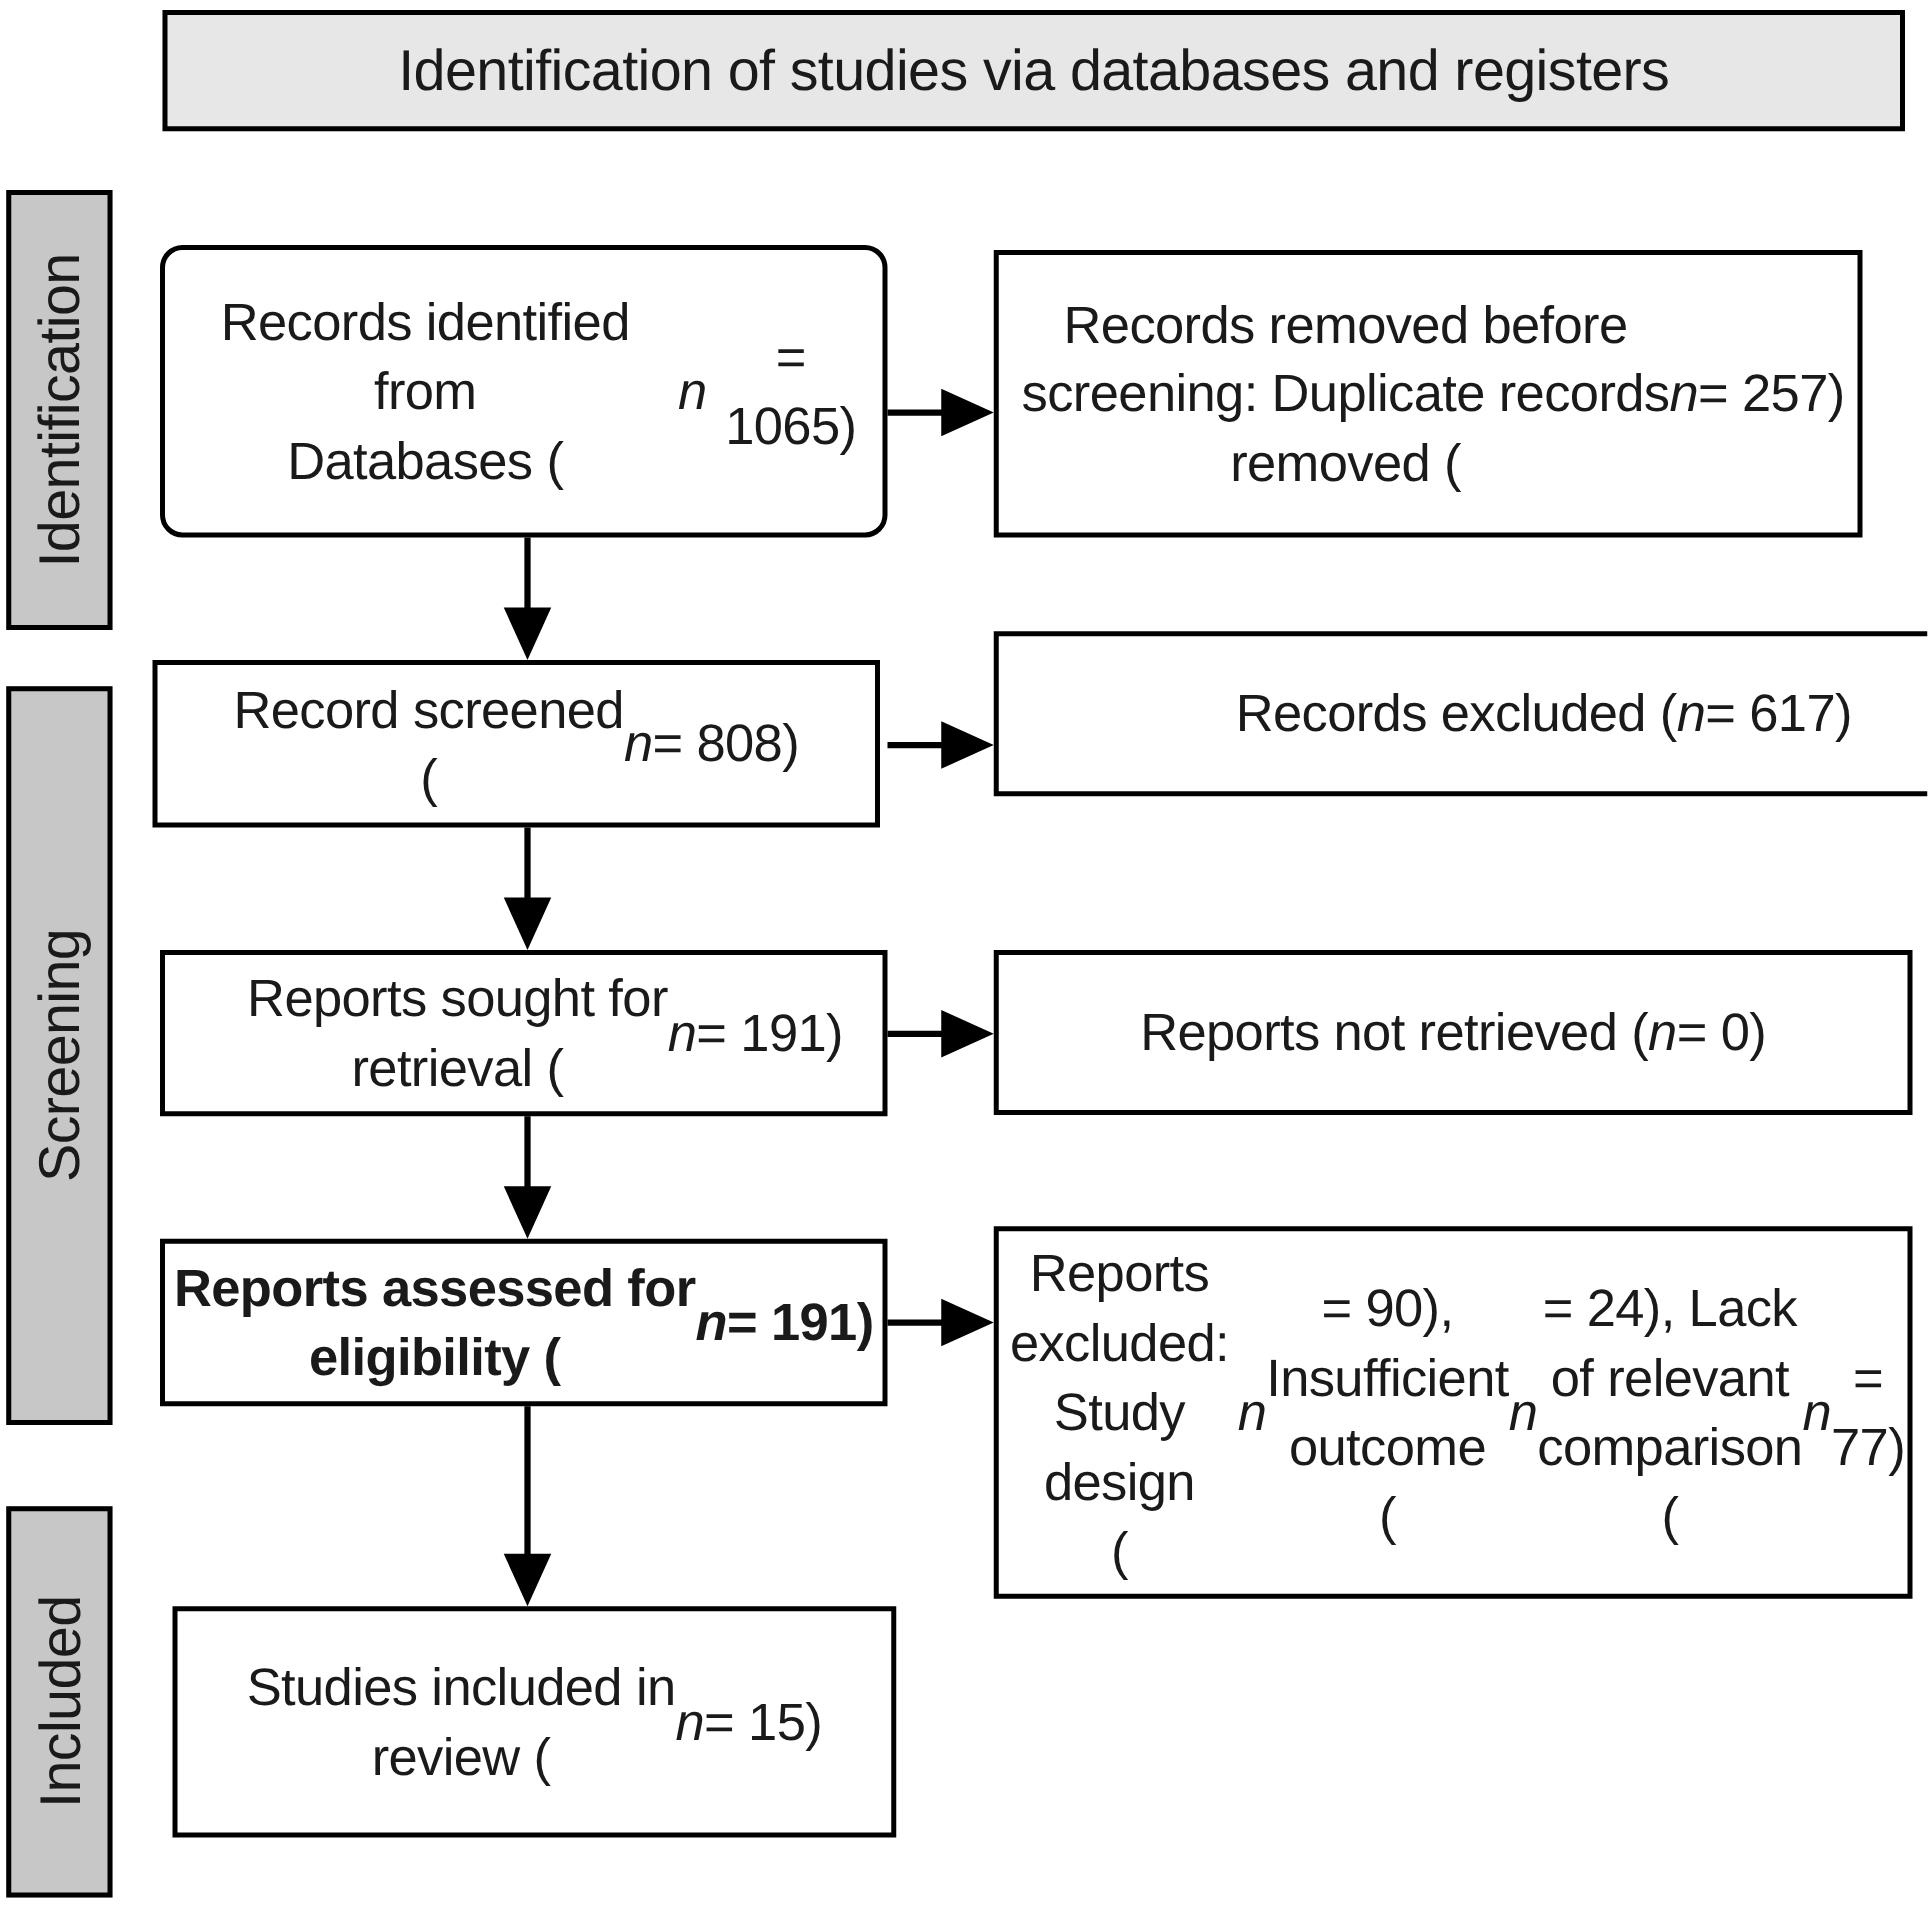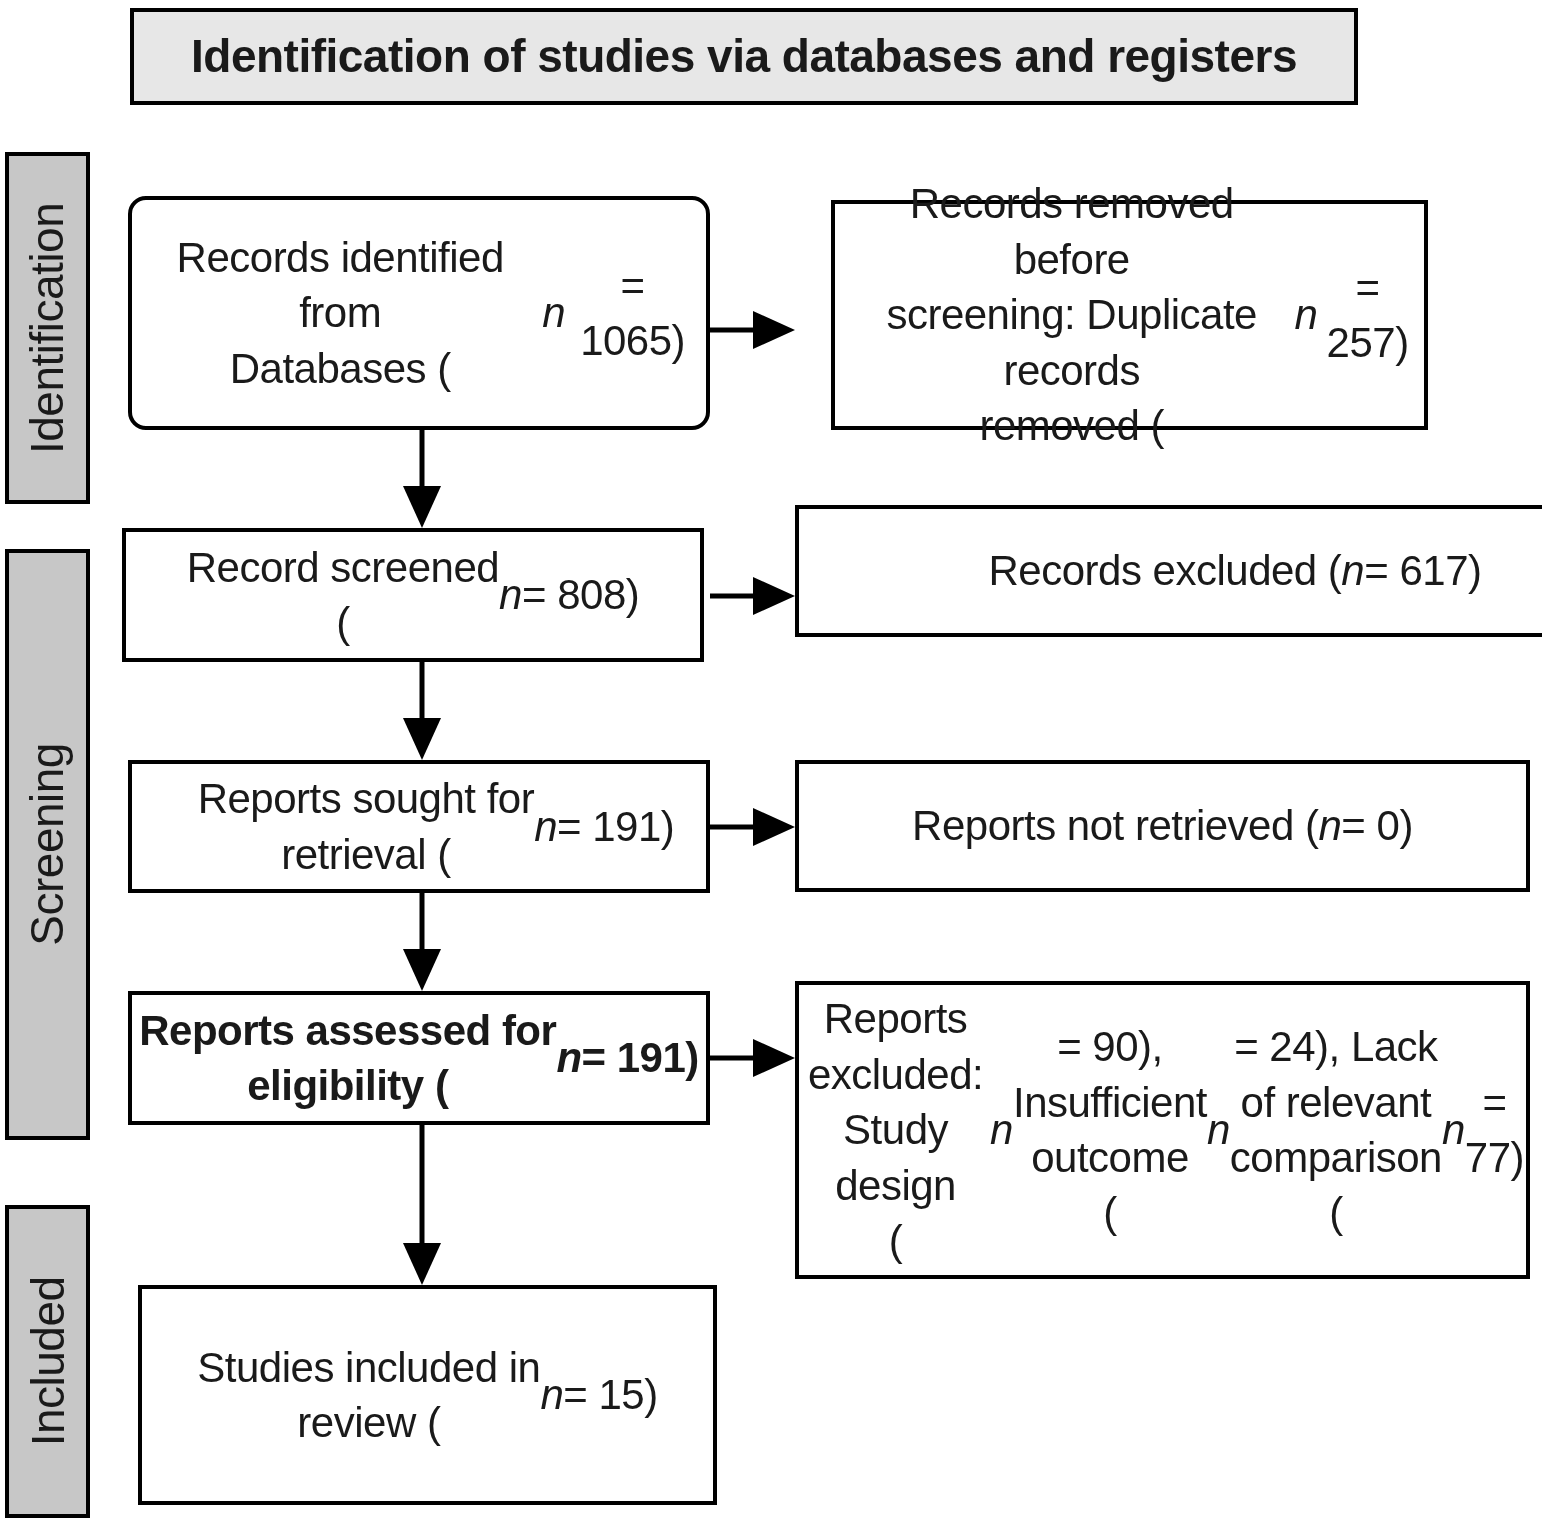--- a/index.html
+++ b/index.html
@@ -49,44 +49,44 @@
   .arrows{position:absolute;left:0;top:0;pointer-events:none;}
   .arrows line{stroke:var(--line);stroke-width:5;}
   .arrows polygon{fill:var(--line);}
   i{font-style:italic;}
 </style>
 </head>
 <body>
 
 <div class="canvas">
 
-  <div class="box title" style="left:130px;top:8px;width:1228px;height:97px;font-weight:bold;">Identification of studies via databases and registers</div>
+  <div class="box title" style="left:130px;top:8px;width:1394px;height:97px;">Identification of studies via databases and registers</div>
 
   <div class="box stage" style="left:5px;top:152px;width:85px;height:352px;">
     <span class="vtext">Identification</span>
   </div>
   <div class="box stage" style="left:5px;top:549px;width:85px;height:591px;">
     <span class="vtext">Screening</span>
   </div>
   <div class="box stage" style="left:5px;top:1205px;width:85px;height:313px;">
     <span class="vtext">Included</span>
   </div>
 
   <div class="box" style="left:128px;top:196px;width:582px;height:234px;border-radius:18px;">Records identified from
 Databases (<i>n</i> = 1065)</div>
   <div class="box" style="left:122px;top:528px;width:582px;height:134px;">Record screened
 (<i>n</i> = 808)</div>
   <div class="box" style="left:128px;top:760px;width:582px;height:133px;padding-left:40px;">Reports sought for
 retrieval (<i>n</i> = 191)</div>
   <div class="box" style="left:128px;top:991px;width:582px;height:134px;font-weight:bold;">Reports assessed for
 eligibility (<i>n</i> = 191)</div>
-  <div class="box" style="left:138px;top:1285px;width:579px;height:220px;">Studies included in
+  <div class="box" style="left:138px;top:1285px;width:579px;height:185px;">Studies included in
 review (<i>n</i> = 15)</div>
 
-  <div class="box" style="left:831px;top:200px;width:597px;height:230px;padding-left:14px;">Records removed before
+  <div class="box" style="left:795px;top:200px;width:695px;height:230px;padding-left:14px;">Records removed before
 screening: Duplicate records
 removed (<i>n</i> = 257)</div>
   <div class="box" style="left:795px;top:505px;width:880px;height:132px;">Records excluded (<i>n</i> = 617)</div>
   <div class="box" style="left:795px;top:760px;width:735px;height:132px;">Reports not retrieved (<i>n</i> = 0)</div>
   <div class="box" style="left:795px;top:960px;width:735px;height:298px;padding:0 2px;margin-top:21px;">Reports excluded: Study design
 (<i>n</i> = 90), Insufficient outcome
 (<i>n</i> = 24), Lack of relevant
 comparison (<i>n</i> = 77)</div>
 
   <svg class="arrows" width="1542" height="1526" viewBox="0 0 1542 1526">

